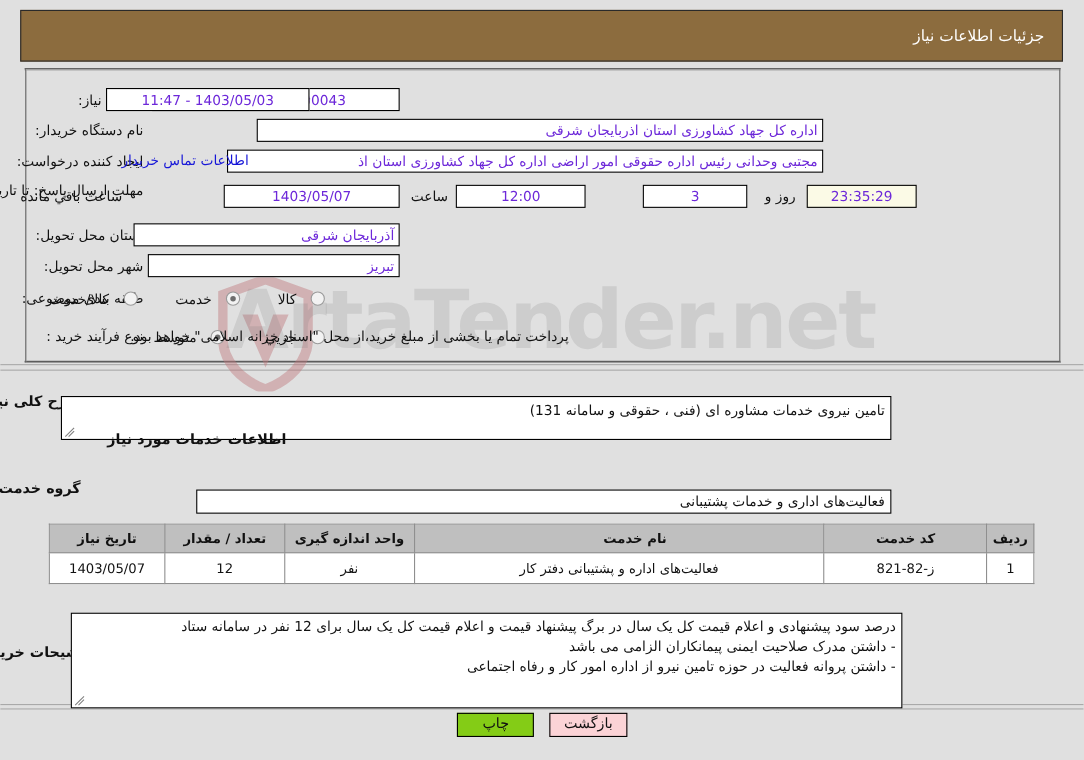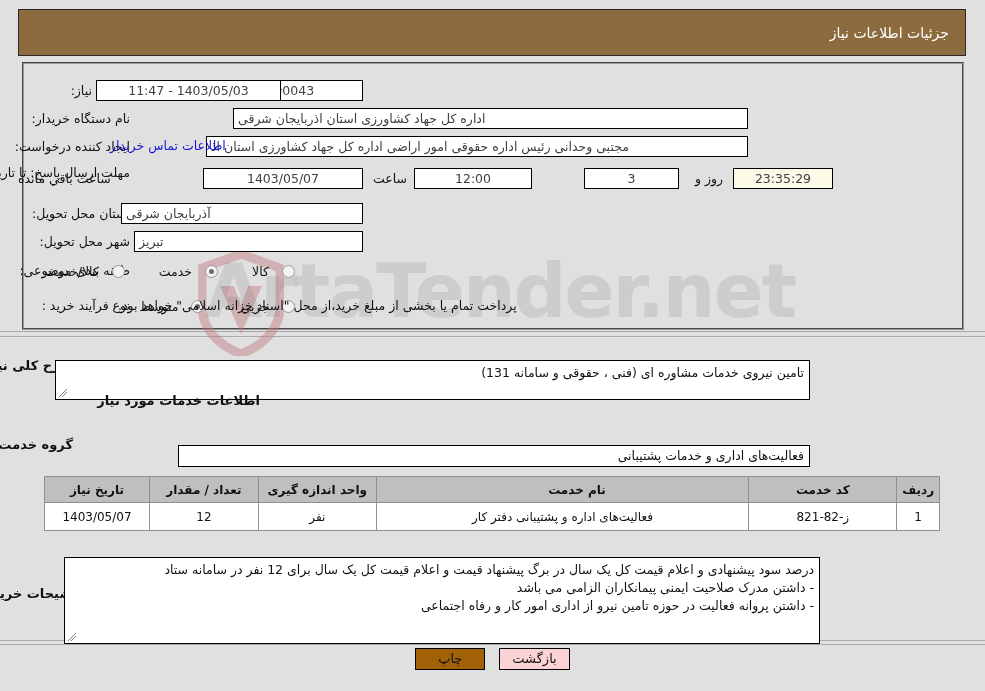--- a/index.html
+++ b/index.html
@@ -98,24 +98,24 @@
   .fld {
     background: #ffffff;
     border: 1px solid #000;
     box-sizing: border-box;
     height: 21px;
     line-height: 19px;
     font-size: 12.5px;
     padding: 0 4px;
     overflow: hidden;
     white-space: nowrap;
-    color: #404040;
+    color: #6d28d9;
   }
   .fld.center { text-align: center; }
-  .fld.right  { text-align: left; }
+  .fld.right  { text-align: right; }
   .fld.timer {
     background: #fbfae6;
     text-align: center;
     direction: ltr;
   }
   .fld.num { direction: ltr; text-align: center; }
 
   .link {
     color: #1616d8;
     font-size: 12.5px;
@@ -233,21 +233,21 @@
     border: 1px solid #000;
     font-size: 13px;
     font-family: "DejaVu Sans", "Liberation Sans", sans-serif;
     color: #111;
     cursor: pointer;
     padding: 0 12px;
     box-sizing: border-box;
     line-height: 20px;
     text-align: center;
   }
-  .btn.print  { background: #a16207; }
+  .btn.print  { background: #84cc16; }
   .btn.back   { background: #fbd3d6; }
 </style>
 </head>
 <body>
 
 <div id="watermark">
   <svg class="wm-shield" viewBox="0 0 86 104">
     <path d="M43 2 L82 16 V54 C82 78 64 94 43 102 C22 94 4 78 4 54 V16 Z" fill="none" stroke="rgba(190,120,125,0.45)" stroke-width="9"></path>
     <path d="M22 34 L43 82 L64 34 L50 34 L43 54 L36 34 Z" fill="rgba(190,120,125,0.45)"></path>
   </svg>
@@ -376,21 +376,21 @@
       <td>12</td>
       <td>1403/05/07</td>
     </tr>
   </tbody>
 </table>
 
 <span class="sec-head" style="right:900px; top:586px; white-space:nowrap; z-index:6;">توضیحات خریدار:</span>
 <div class="ta" style="position:absolute; left:64px; right:165px; top:545px; height:87px; text-align:right; z-index:6;">
   <div>درصد سود پیشنهادی و اعلام قیمت کل یک سال در برگ پیشنهاد قیمت و اعلام قیمت کل یک سال برای 12 نفر در سامانه ستاد</div>
   <div>- داشتن مدرک صلاحیت ایمنی پیمانکاران الزامی می باشد</div>
-  <div>- داشتن پروانه فعالیت در حوزه تامین نیرو از اداری امور کار و رفاه اجتماعی</div>
+  <div>- داشتن پروانه فعالیت در حوزه تامین نیرو از اداره امور کار و رفاه اجتماعی</div>
   <span class="grip">
     <svg width="10" height="10" viewBox="0 0 10 10">
       <line x1="1" y1="9" x2="9" y2="1" stroke="#808080" stroke-width="1"></line>
       <line x1="4" y1="9" x2="9" y2="4" stroke="#808080" stroke-width="1"></line>
     </svg>
   </span>
 </div>
 
 <div id="btn-bar">
   <button class="btn back">بازگشت</button>

